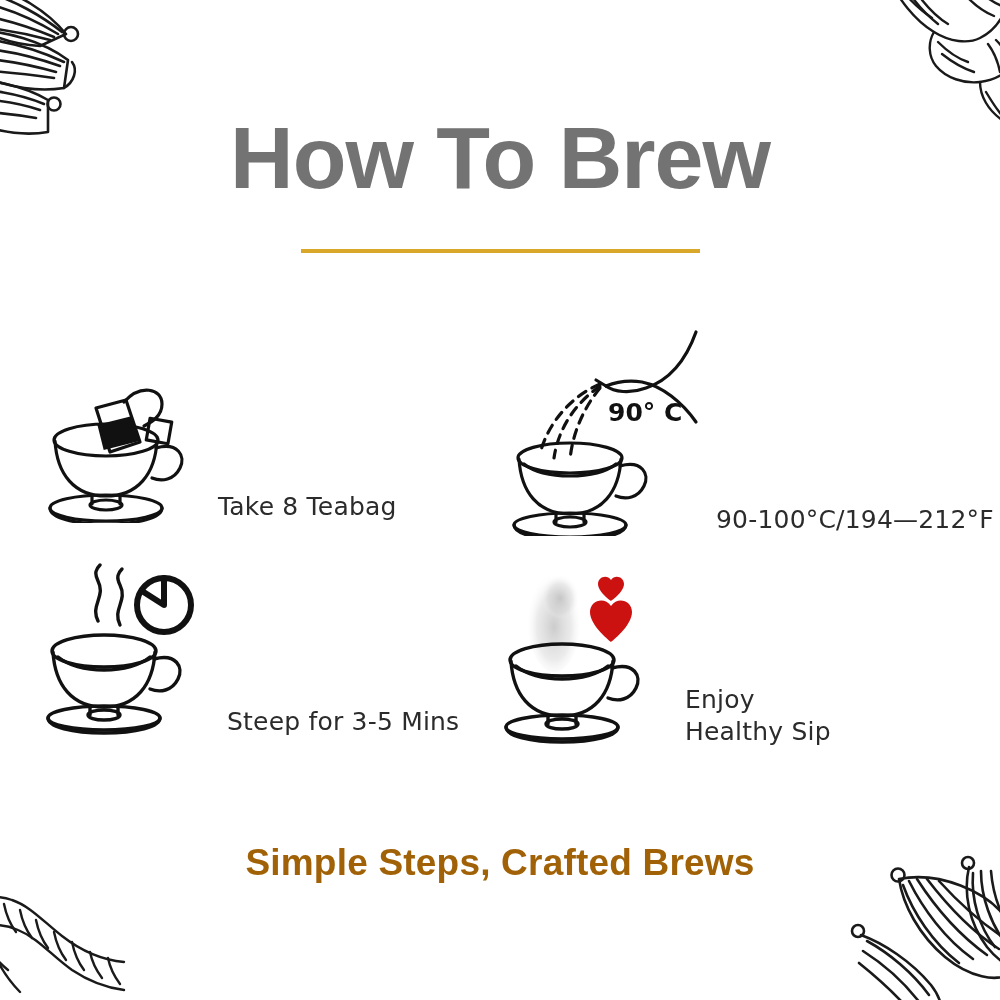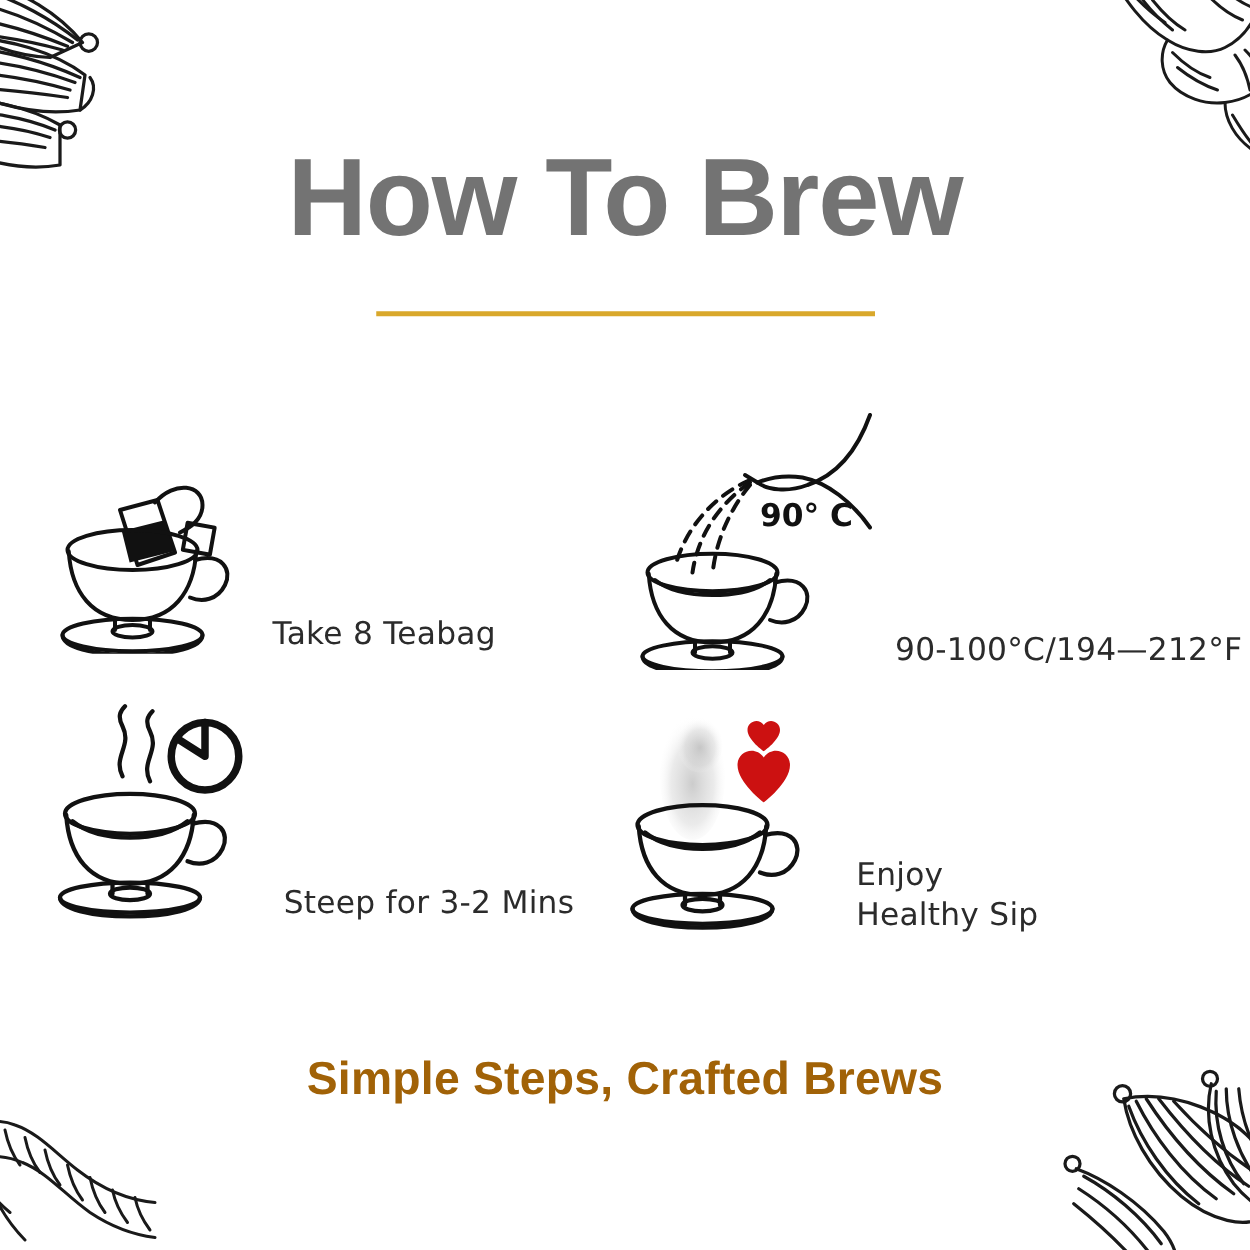--- a/index.html
+++ b/index.html
@@ -301,21 +301,21 @@
             <path d="M118 96 C140 90 148 104 142 116 C136 128 124 130 114 126"></path>
 
             <path d="M54 144 L54 152 M82 144 L82 152"></path>
             <ellipse cx="68" cy="152" rx="16" ry="5"></ellipse>
 
             <ellipse cx="68" cy="155" rx="56" ry="12"></ellipse>
             <path d="M12 155 C12 164 36 170 68 170 C100 170 124 164 124 155"></path>
           </g>
         </svg>
       </div>
-      <div class="step-label">Steep for 3-2 Mins</div>
+      <div class="step-label">Steep for 3-5 Mins</div>
     </div>
 
     <div class="step step-4">
       <div class="step-icon">
         <svg width="165" height="180" viewBox="0 0 165 180" aria-hidden="true">
           <defs>
             <radialGradient id="steamgrad" cx="50%" cy="55%" r="55%">
               <stop offset="0%" stop-color="#b8b8b8" stop-opacity="0.72"></stop>
               <stop offset="60%" stop-color="#cfcfcf" stop-opacity="0.42"></stop>
               <stop offset="100%" stop-color="#ffffff" stop-opacity="0"></stop>

